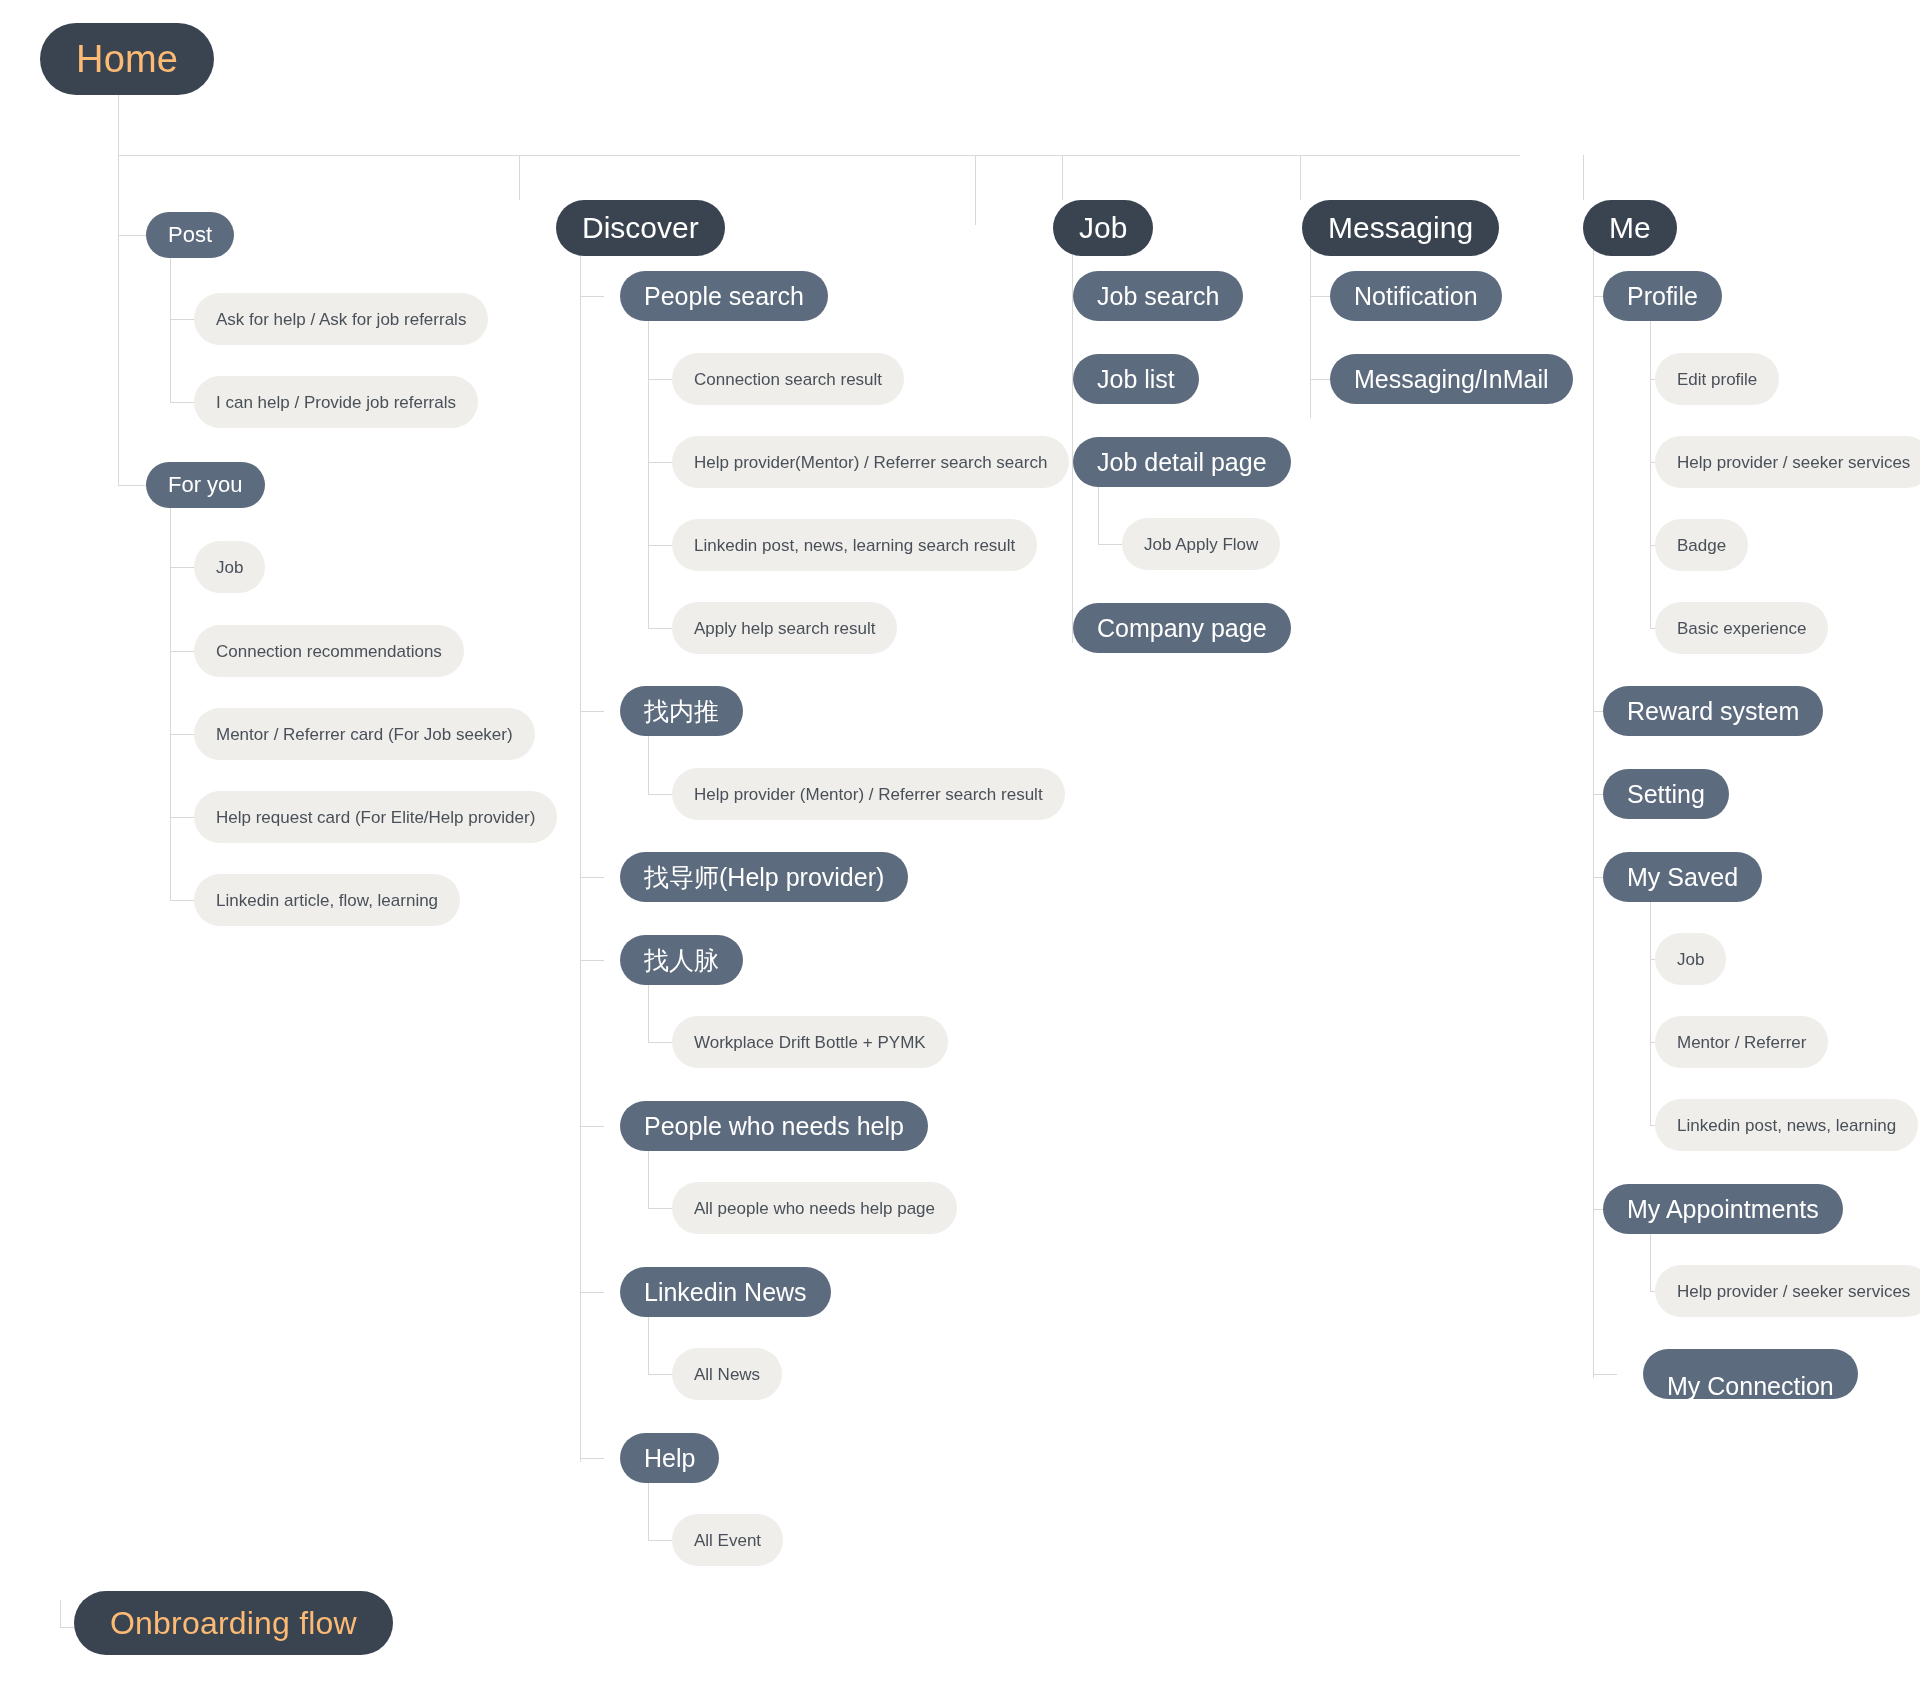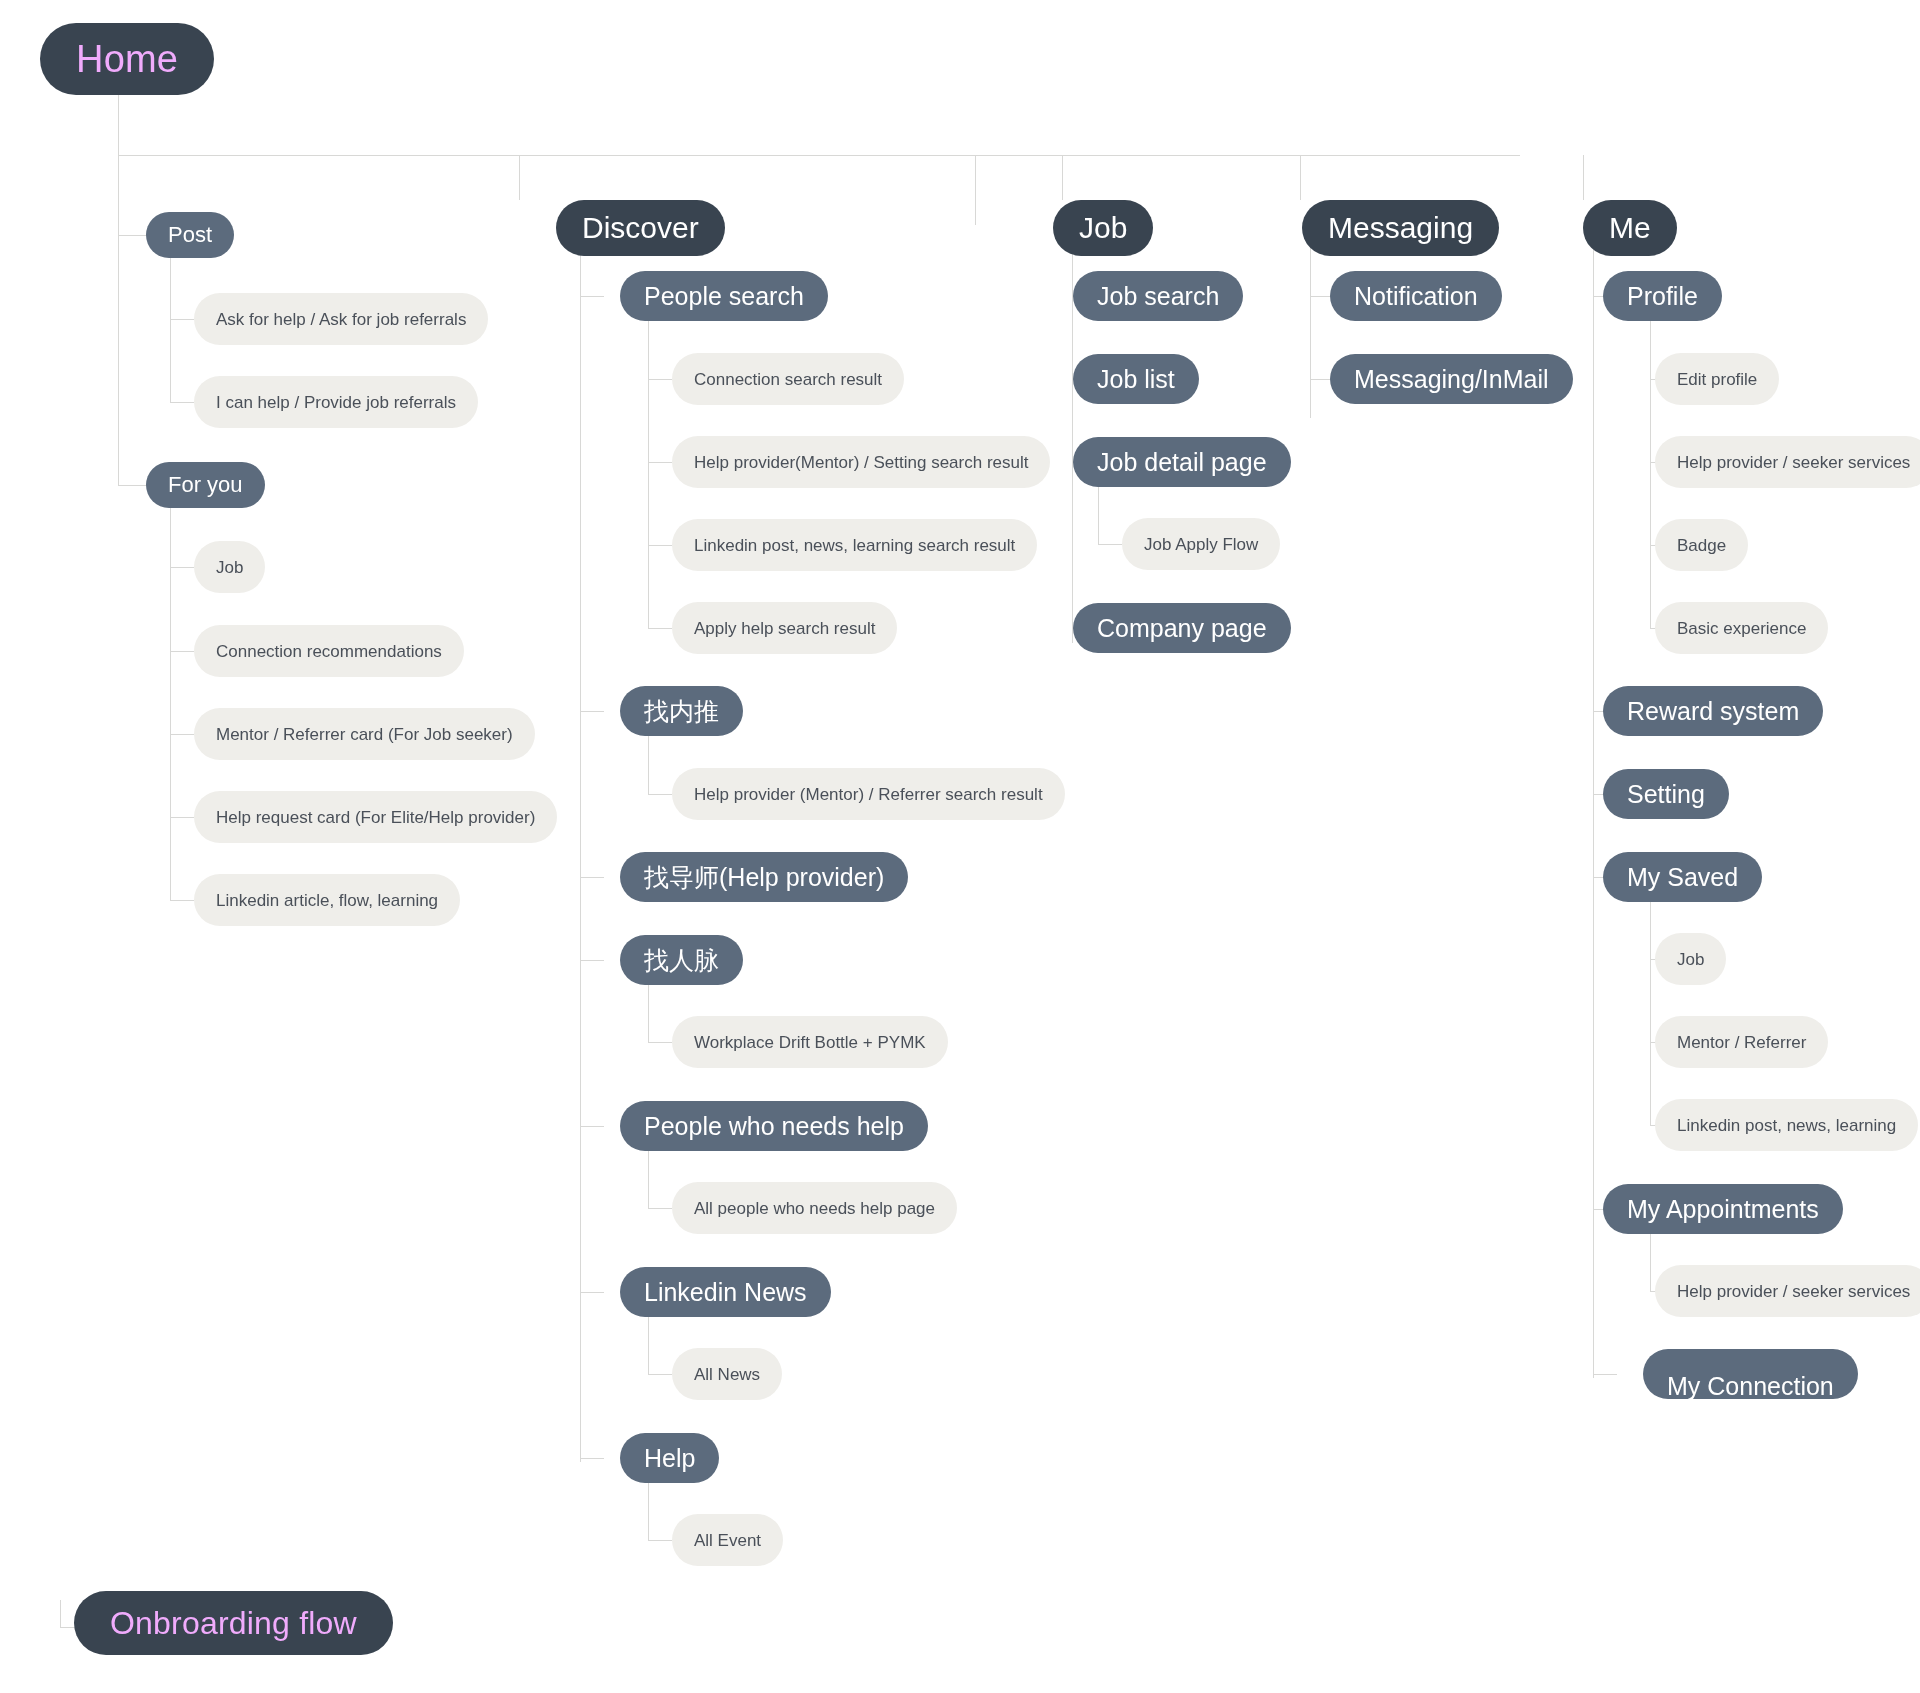--- a/index.html
+++ b/index.html
@@ -24,21 +24,21 @@
     align-items: center;
     border-radius: 999px;
     white-space: nowrap;
     line-height: 1;
   }
   .node .lbl { display: block; }
 
   
   .lvl0 {
     background: #394450;
-    color: #f0abfc;
+    color: #fdba74;
     font-size: 38px;
     height: 72px;
     padding: 0 36px;
     letter-spacing: .2px;
   }
   
   .lvl1 {
     background: #394450;
     color: #ffffff;
     font-size: 30px;
@@ -212,21 +212,21 @@
     <span class="lbl">Discover</span>
   </div>
 
   <div class="node lvl2" style="left:620px; top:271px;">
     <span class="lbl">People search</span>
   </div>
   <div class="node lvl3" style="left:672px; top:353px;">
     <span class="lbl">Connection search result</span>
   </div>
   <div class="node lvl3" style="left:672px; top:436px;">
-    <span class="lbl">Help provider(Mentor) / Setting search result</span>
+    <span class="lbl">Help provider(Mentor) / Referrer search search</span>
   </div>
   <div class="node lvl3" style="left:672px; top:519px;">
     <span class="lbl">Linkedin post, news, learning search result</span>
   </div>
   <div class="node lvl3" style="left:672px; top:602px;">
     <span class="lbl">Apply help search result</span>
   </div>
 
   <div class="node lvl2" style="left:620px; top:686px;">
     <span class="lbl">找内推</span>

